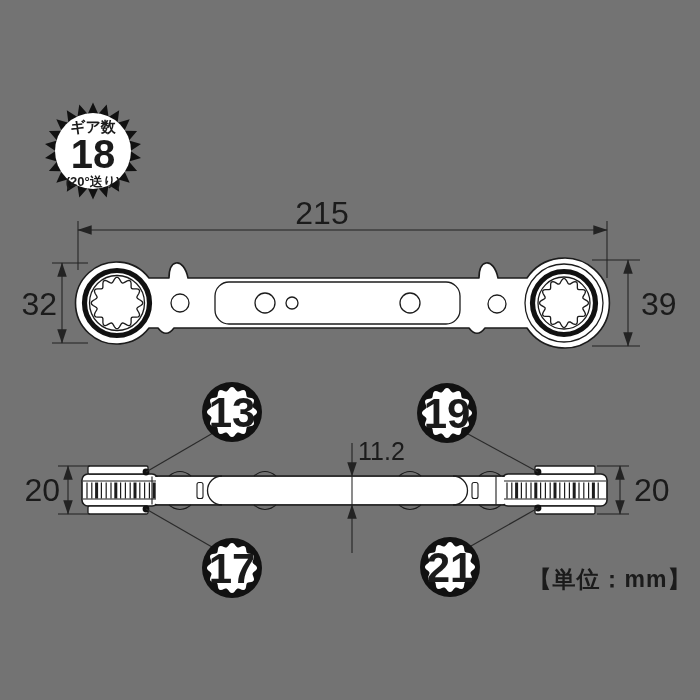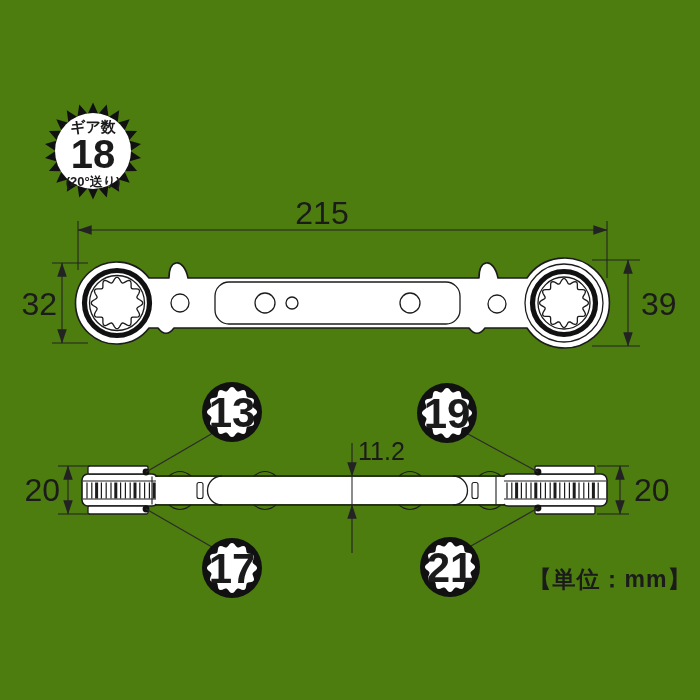--- a/index.html
+++ b/index.html
@@ -1,16 +1,16 @@
 <!DOCTYPE html>
 <html><head>
 <meta charset="utf-8">
 <style>
   html,body{margin:0;padding:0;background:#fff;}
-  .canvas{position:relative;width:700px;height:700px;background:#4d7c0f;overflow:hidden;
+  .canvas{position:relative;width:700px;height:700px;background:#737373;overflow:hidden;
           font-family:"Liberation Sans","DejaVu Sans",sans-serif;}
   svg{display:block;}
   svg text{font-family:"Liberation Sans","DejaVu Sans",sans-serif;fill:#1b1b1b;}
   .o16{stroke:#1c1c1c;stroke-width:1.6;fill:none;stroke-linejoin:round;}
   .o13{stroke:#1c1c1c;stroke-width:1.3;fill:none;}
   .o11{stroke:#1c1c1c;stroke-width:1.1;fill:none;}
   .wfill{fill:#ffffff;}
   .ext{stroke:#232323;stroke-width:1.05;fill:none;}
   .dim{stroke:#232323;stroke-width:1.1;fill:none;
        marker-start:url(#arrow);marker-end:url(#arrow);}

